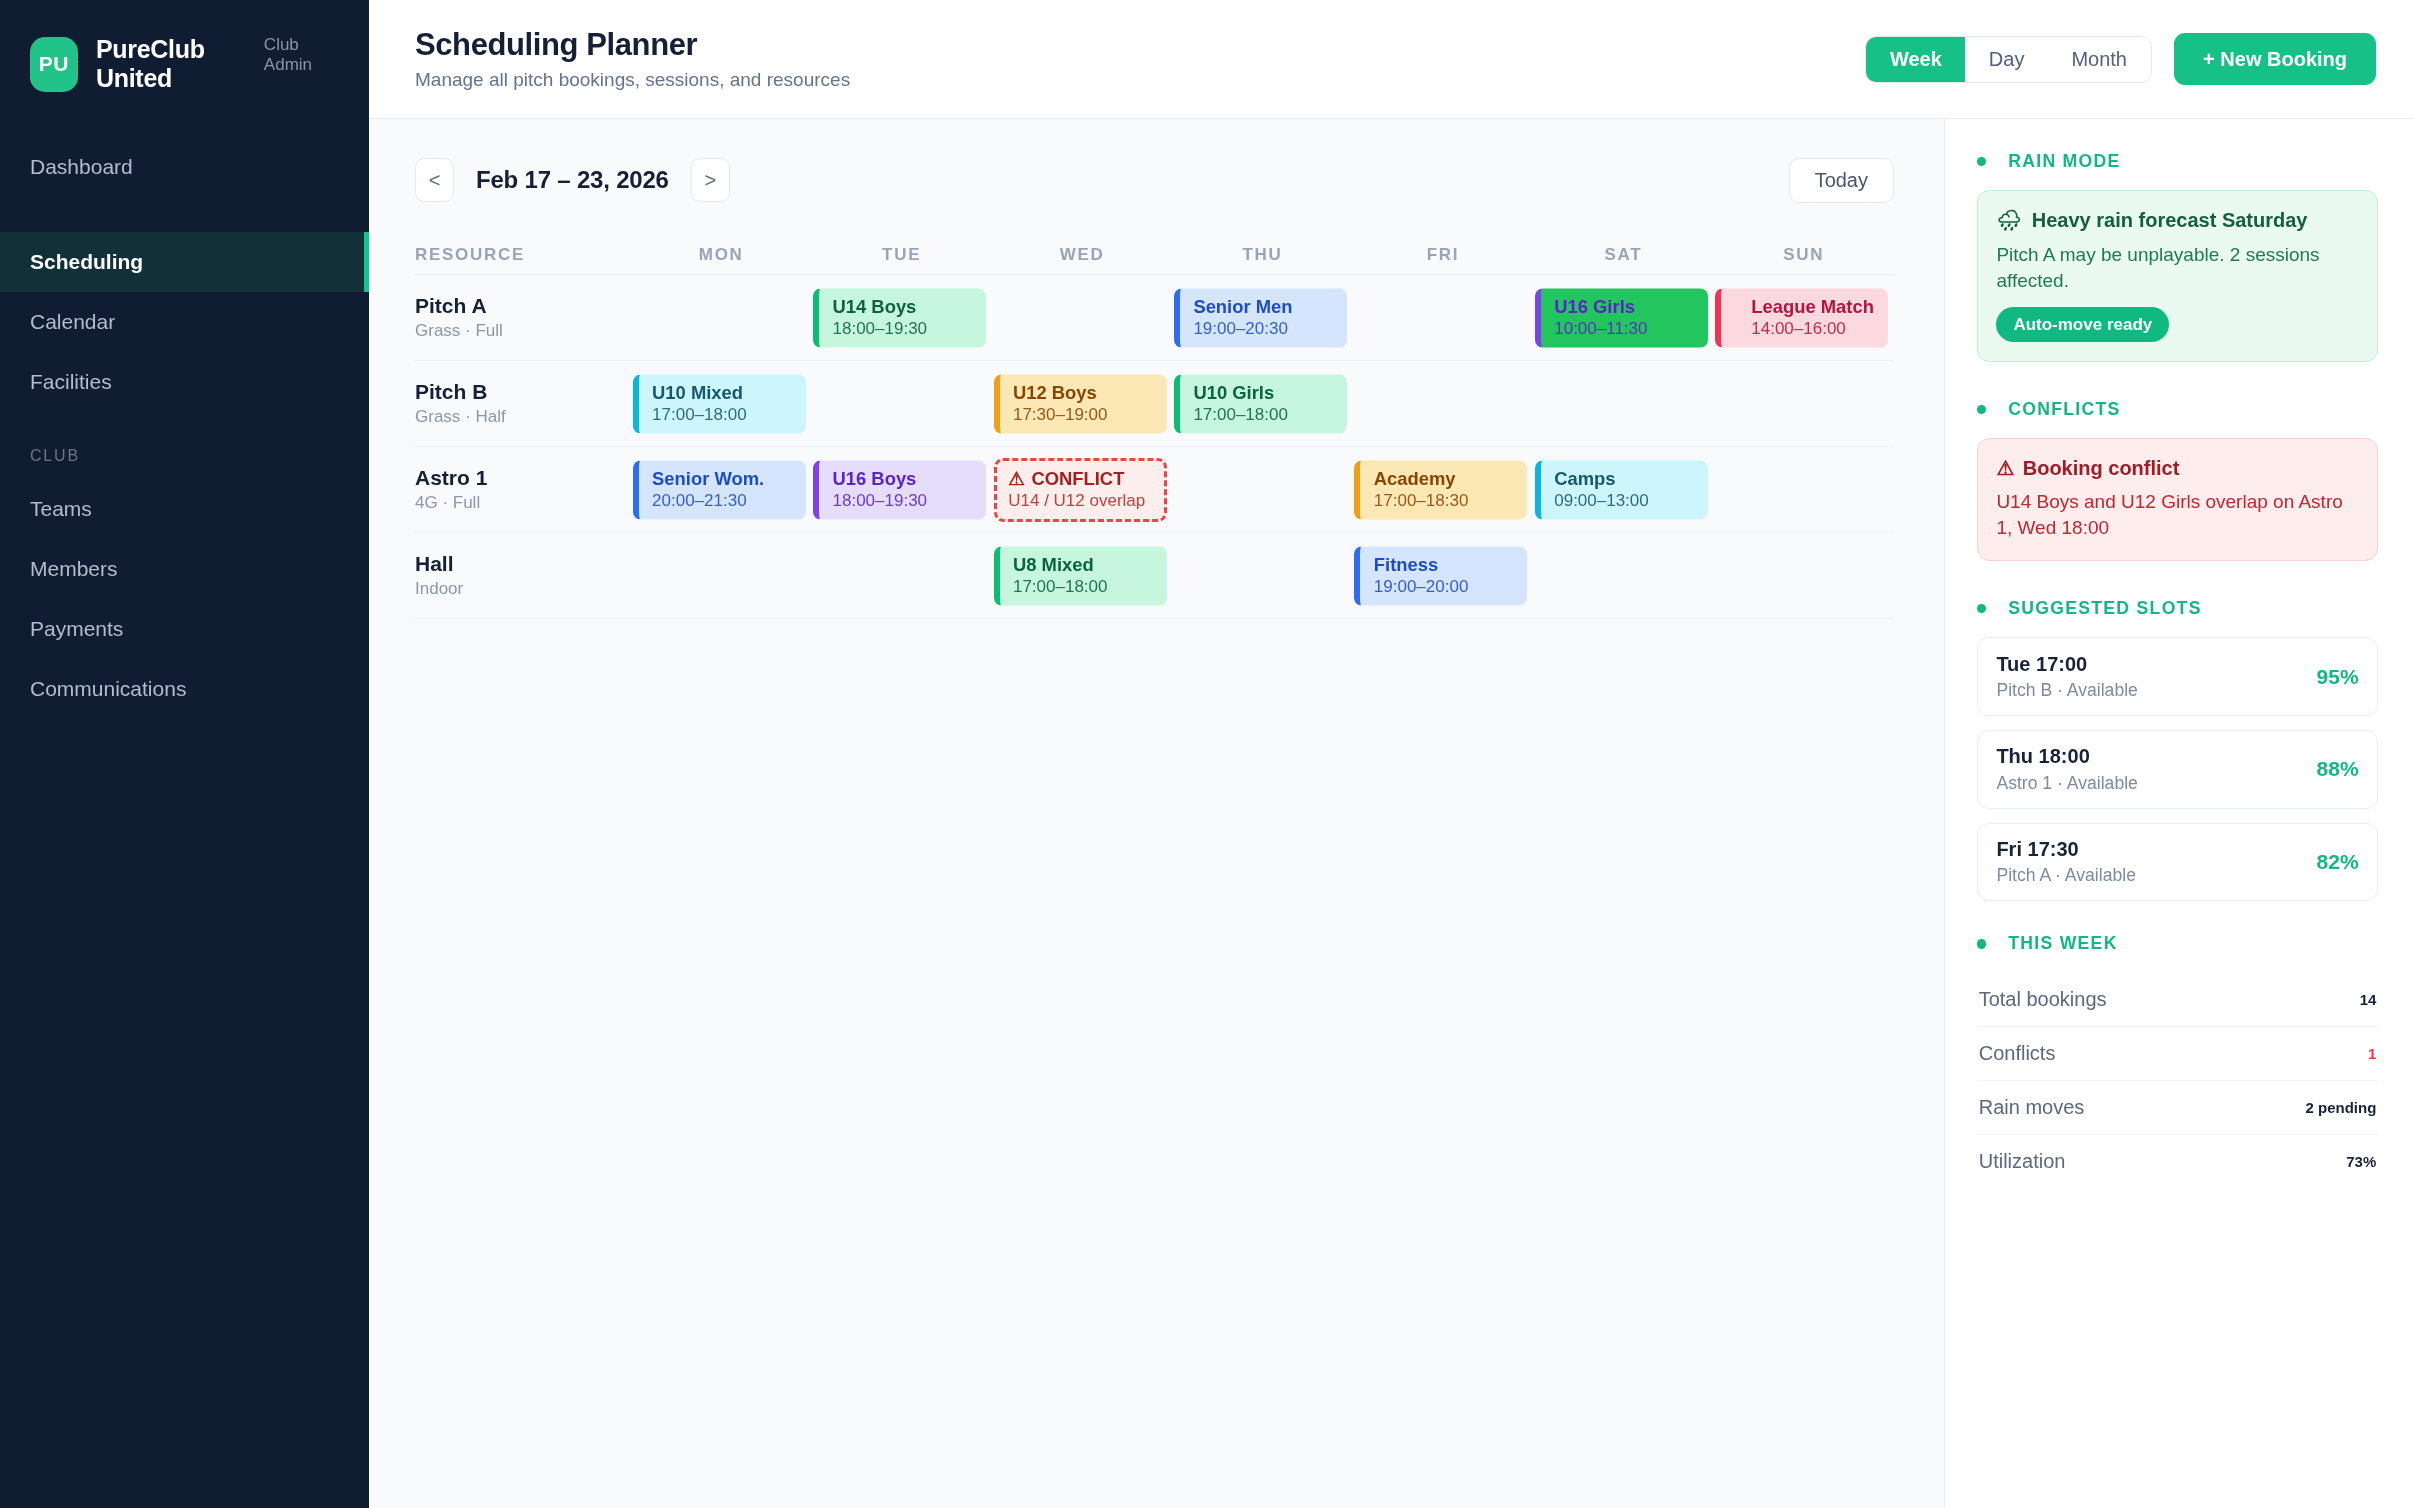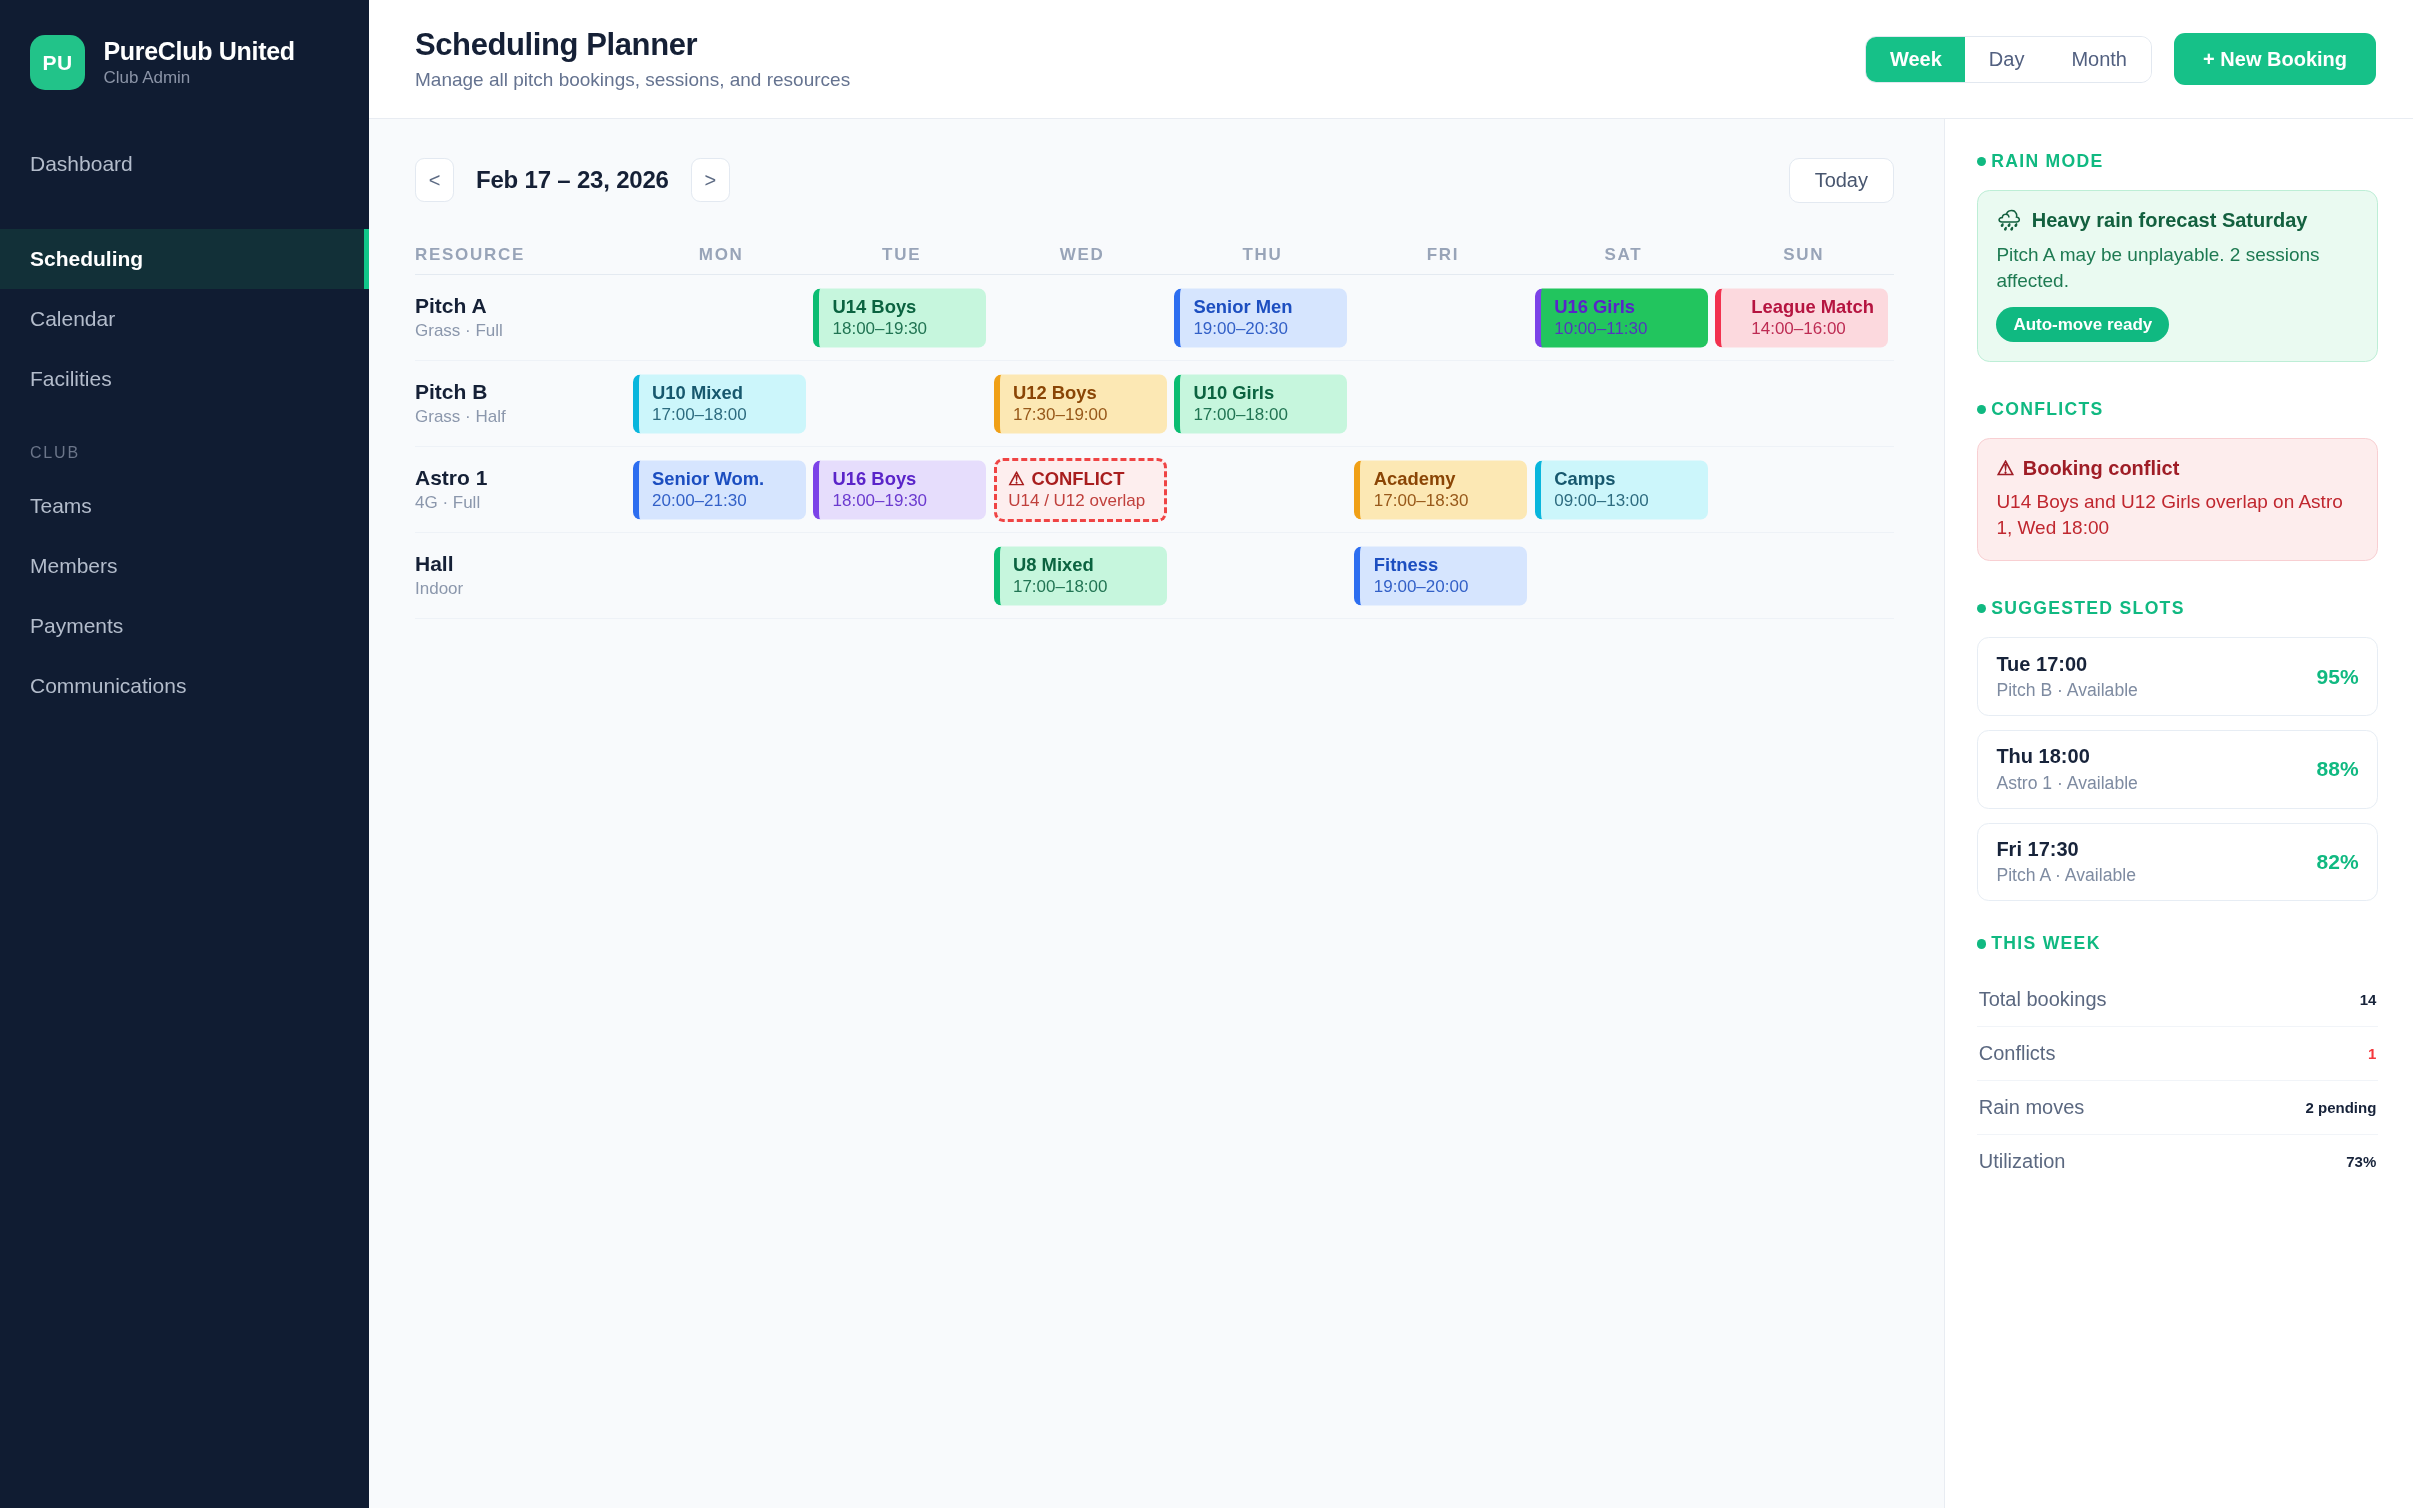--- a/index.html
+++ b/index.html
@@ -19,21 +19,21 @@
     position: relative;
   }
   .brand { display: flex; align-items: center; gap: 18.4px; padding: 6.7px 30px 0 30px; }
   .brand-badge {
     width: 55px; height: 55px; border-radius: 15px;
     background: #22c389;
     color: #ffffff; font-weight: bold; font-size: 21px;
     display: flex; align-items: center; justify-content: center;
     letter-spacing: 0.4px;
   }
-  .brand-text { display: flex; flex-direction: column; gap: 2.5px; }
+  .brand-text { display: flex; flex-direction: row; gap: 2.5px; }
   .brand-name { color: #ffffff; font-size: 25px; font-weight: bold; letter-spacing: -0.3px; }
   .brand-role { color: #8a93a6; font-size: 17px; }
 
   .nav { margin-top: 44px; }
   .nav-item {
     height: 60px; display: flex; align-items: center;
     padding-left: 30px;
     color: #b3bccb; font-size: 21px;
     position: relative;
     cursor: pointer;
@@ -146,21 +146,21 @@
   .chip.conflict .chip-title { color: #a81e1e; display: flex; align-items: center; gap: 6.7px; }
   .chip.conflict .chip-time { color: #c0403c; opacity: 1; }
 
   
   .right {
     flex: 0 0 469px; width: 469px; background: #ffffff;
     border-left: 1.7px solid #e8ecf2;
     padding: 32px 35px 0 32px; overflow: hidden;
   }
   .sec-head {
-    display: flex; align-items: center; gap: 5px;
+    display: flex; align-items: center; gap: 22px;
     font-size: 17.6px; font-weight: bold; letter-spacing: 1.3px;
     color: #10b981; margin-bottom: 18.4px;
   }
   .sec-dot { width: 9.2px; height: 9.2px; border-radius: 50%; background: #10b981; }
 
   .rain-card {
     background: #eafaf1; border: 1.7px solid #bdeed6; border-radius: 12.6px;
     padding: 17px 18.4px 18.4px 18.4px; margin-bottom: 37px;
   }
   .rain-title {

